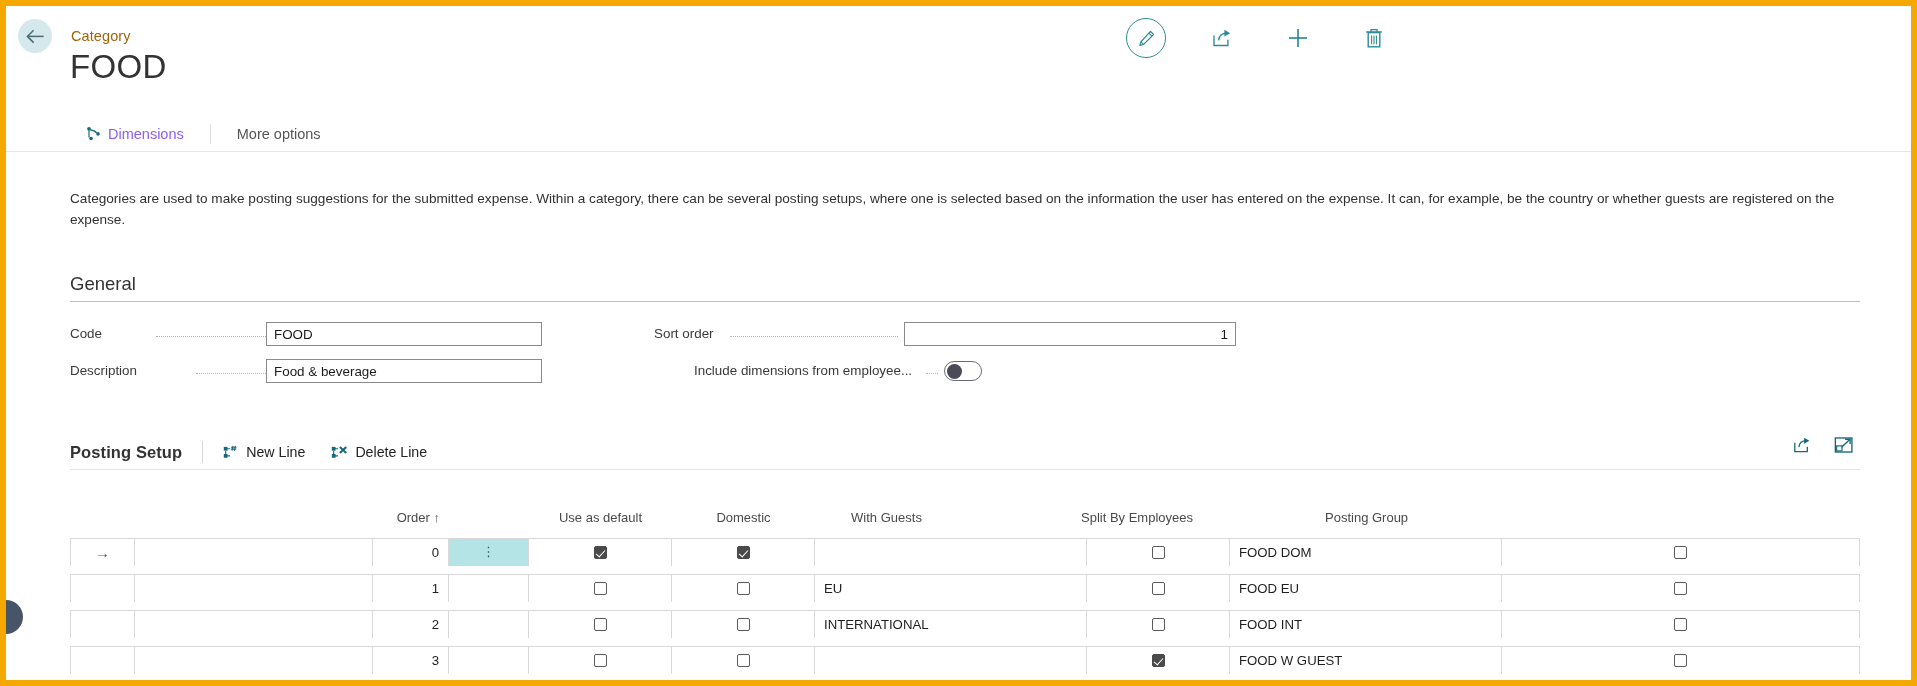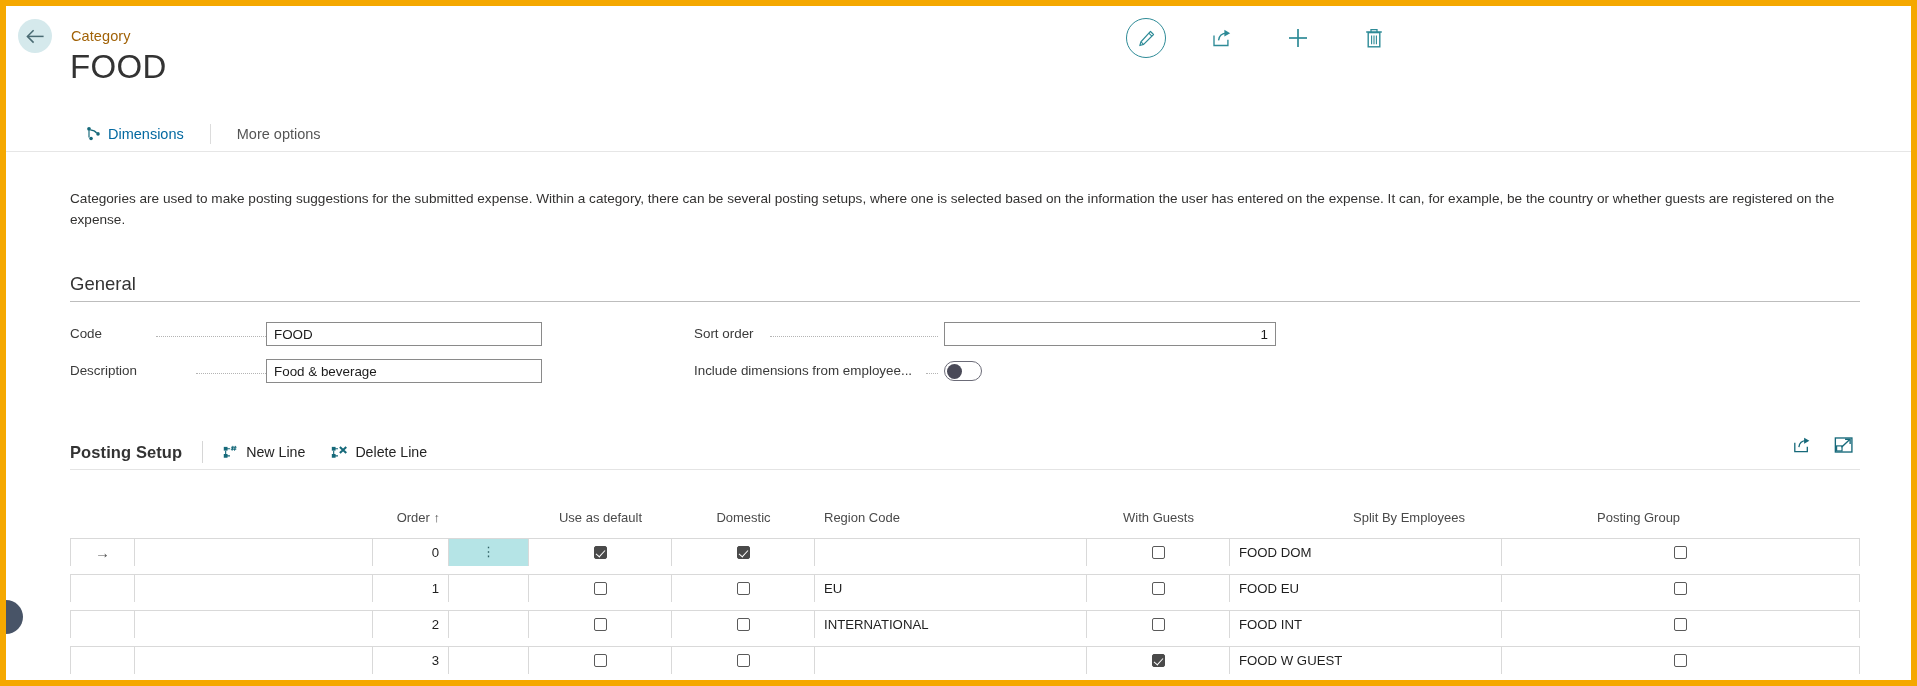--- a/index.html
+++ b/index.html
@@ -56,21 +56,21 @@
   
   .tabbar {
     position: absolute; left: 0; top: 110px; width: 100%; height: 36px;
     border-bottom: 1px solid #e6e6e6;
     display: flex; align-items: center;
   }
   .tab {
     display: flex; align-items: center; gap: 7px;
     height: 35px; padding: 0 14px 0 14px;
     margin-left: 64px;
-    font-size: 14.5px; color: #0369a1; cursor: pointer;
+    font-size: 14.5px; color: #8b5cf6; cursor: pointer;
   }
   .tab.first { margin-left: 66px; }
   .tab-sep { width: 1px; height: 20px; background: #dcdcdc; margin: 0 12px; }
   .tab.muted { margin-left: 0; color: #555; }
   .tab-ico { color: #16697a; display: flex; align-items: center; }
 
   
   .intro {
     position: absolute; left: 64px; top: 182px;
     width: 1790px;
@@ -268,21 +268,21 @@
     <span class="dots" style="left:86px; width:110px;"></span>
     <span class="inputbox" style="left:196px; width:276px;">FOOD</span>
   </div>
 
   <div class="field" style="left:64px; top:353px; width:470px;">
     <span class="flabel">Description</span>
     <span class="dots" style="left:126px; width:70px;"></span>
     <span class="inputbox" style="left:196px; width:276px;">Food &amp; beverage</span>
   </div>
 
-  <div class="field" style="left:688px; top:316px; width:612px;text-decoration:underline;">
+  <div class="field" style="left:648px; top:316px; width:612px;text-decoration:underline;">
     <span class="flabel">Sort order</span>
     <span class="dots" style="left:76px; width:168px;"></span>
     <span class="inputbox right" style="left:250px; width:332px;">1</span>
   </div>
 
   <div class="field" style="left:688px; top:353px; width:612px;">
     <span class="flabel">Include dimensions from employee...</span>
     <span class="dots" style="left:232px; width:12px;"></span>
     <span class="toggle" style="left:250px;">
       <span class="knob"></span>
@@ -339,21 +339,20 @@
 
   <div class="grid">
 
     <div class="grow ghdr">
       <div class="gcell w-ind"></div>
       <div class="gcell w-blank"></div>
       <div class="gcell w-order c-right">Order ↑</div>
       <div class="gcell w-sel"></div>
       <div class="gcell w-used c-center">Use as default</div>
       <div class="gcell w-dom c-center">Domestic</div>
-      <div class="gcell w-reg">Region Code</div>
       <div class="gcell w-guest c-center">With Guests</div>
       <div class="gcell w-split c-center">Split By Employees</div>
       <div class="gcell w-pgrp">Posting Group</div>
     </div>
 
     <div id="grid-body">
           <div class="grow bodyrow">
             <div class="gcell w-ind c-center">
               <span class="arrow-ind">→</span>
             </div>

